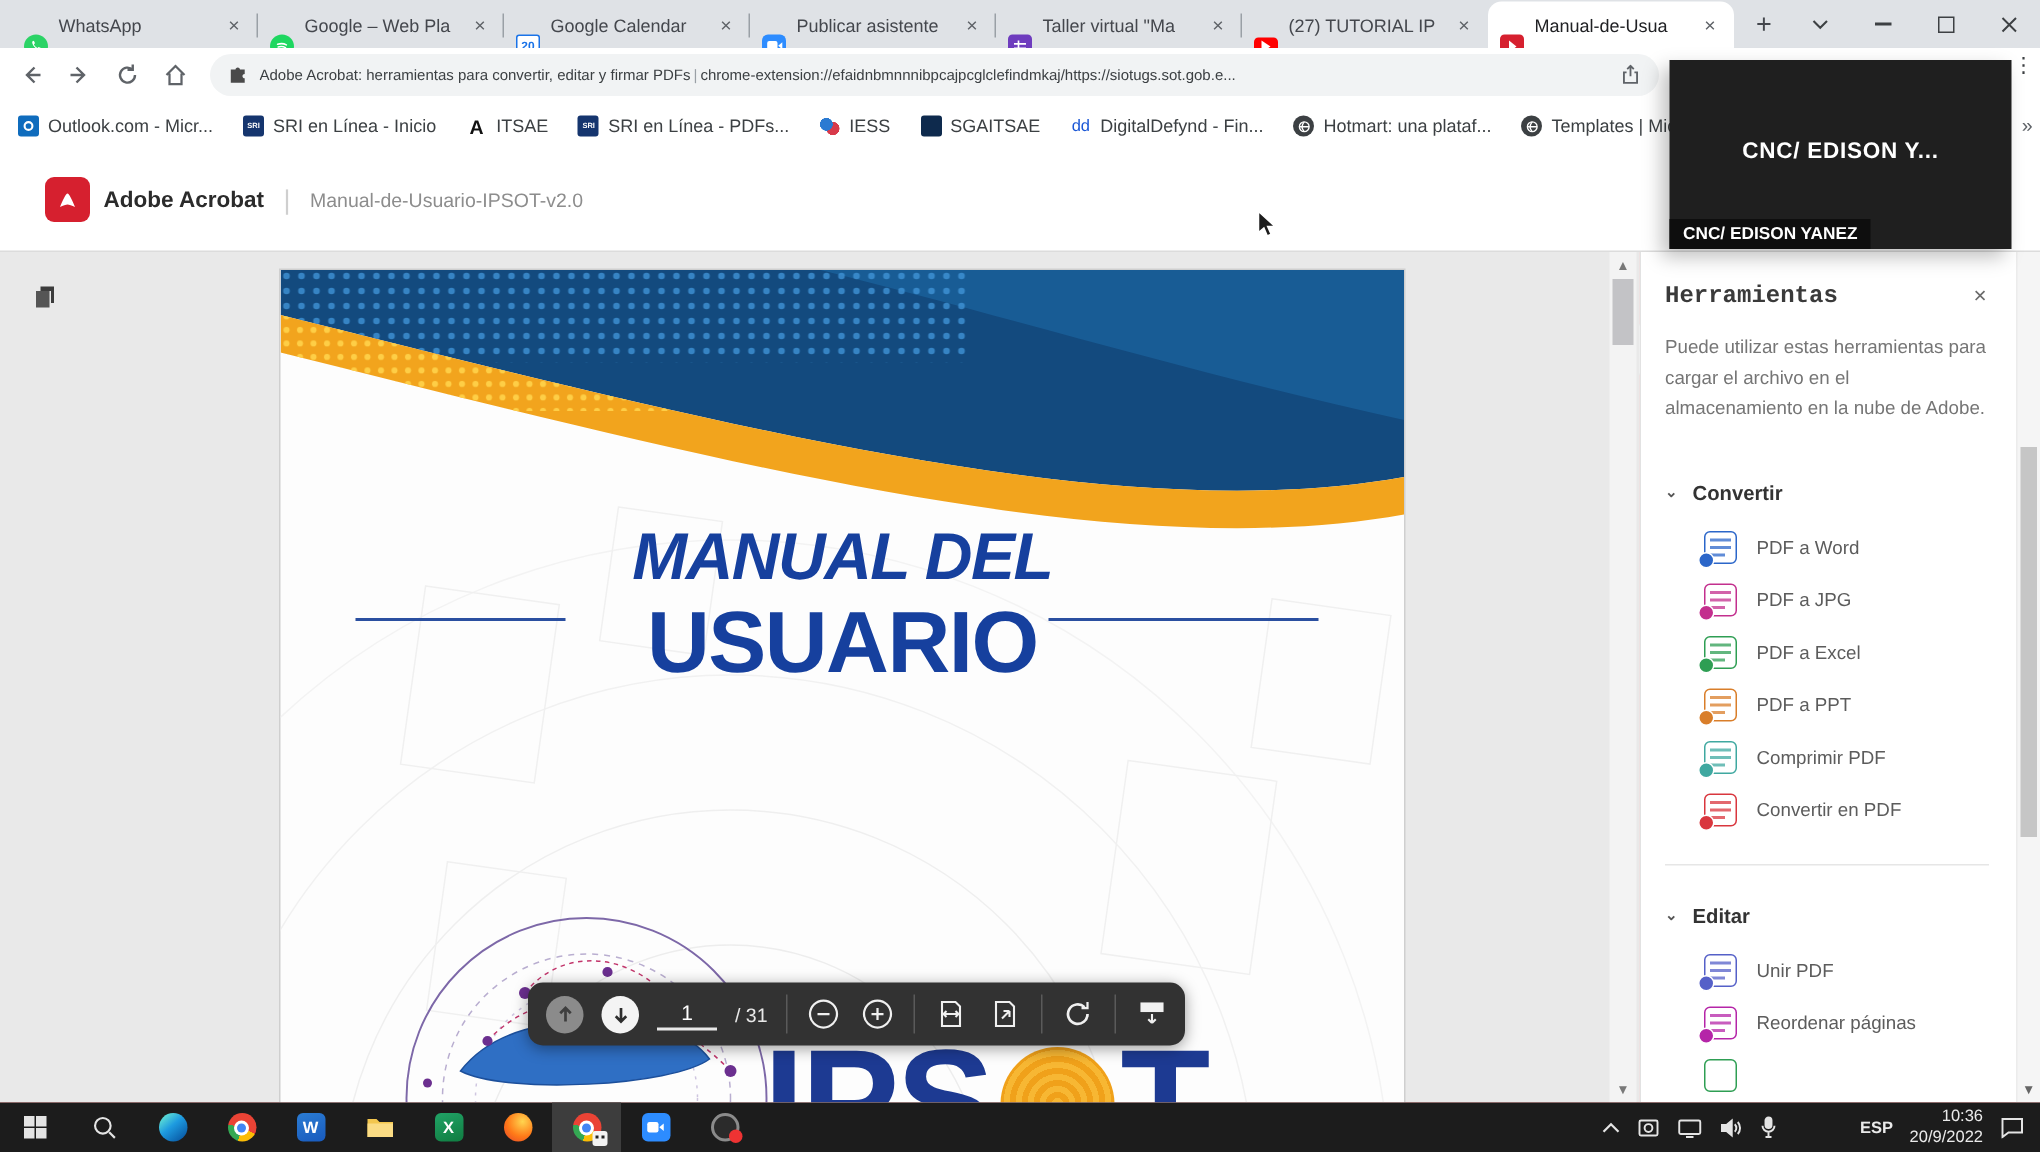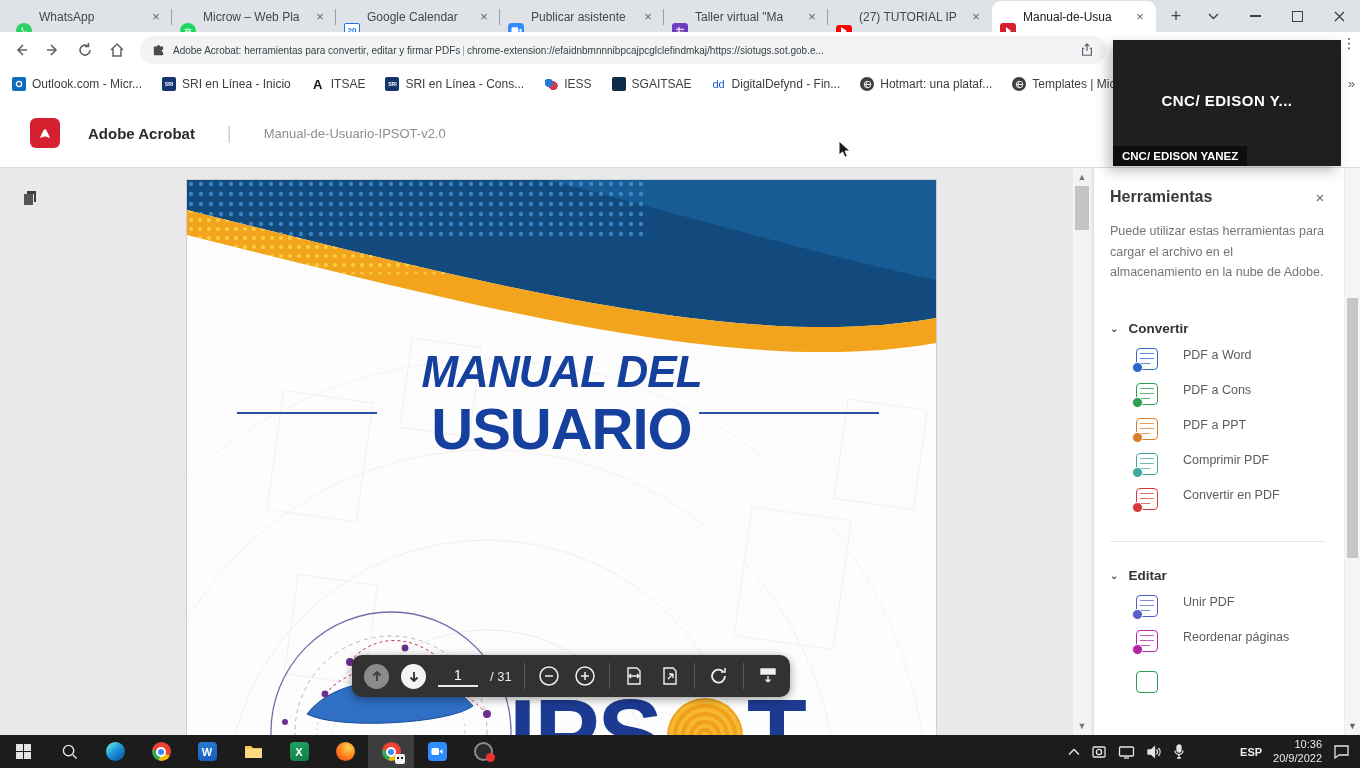--- a/index.html
+++ b/index.html
@@ -59,21 +59,21 @@
   .bfv-dd{color:#1a57d6;font-size:11px;font-weight:400;}
   .bfv-iess{background:
       radial-gradient(circle at 35% 42%, #2a7ad2 34%, transparent 36%),
       radial-gradient(circle at 66% 62%, #d83a4b 34%, transparent 36%);}
   .bfv-globe{background:#3c4043;border-radius:50%;}
   .bm-overflow{position:absolute;right:5px;top:76px;color:#5f6368;font-size:13px;}
 
   
   .acrobar{position:absolute;top:100px;left:0;right:0;height:68px;background:#fff;
     border-bottom:1px solid #dcdcdc;box-sizing:border-box;}
-  .brand{position:absolute;left:30px;top:18px;display:flex;align-items:center;gap:28px;}
+  .brand{position:absolute;left:30px;top:18px;display:flex;align-items:center;gap:9px;}
   .acro-ic{width:30px;height:30px;background:#d6202f;border-radius:6px;display:flex;align-items:center;justify-content:center;}
   .brand-name{font-size:15px;font-weight:bold;color:#2b2b2b;}
   .brand-sep{color:#cfcfcf;font-size:18px;padding:0 4px;}
   .doc-title{font-size:13px;color:#8d8d8d;}
   .annot-tools{position:absolute;left:636px;top:120px;display:flex;gap:14px;align-items:center;}
   .doc-actions{position:absolute;left:866px;top:120px;display:flex;gap:20px;align-items:center;}
   .abtn{width:26px;height:26px;display:flex;align-items:center;justify-content:center;color:#525252;}
   .open-btn{position:absolute;left:1028px;top:116px;height:34px;min-width:128px;border:1px solid #d4d4d4;
     border-radius:4px;background:#fff;display:flex;align-items:center;padding:0 12px;
     font-size:13px;color:#4b4b4b;box-sizing:border-box;}
@@ -116,28 +116,28 @@
   
   .vscroll{position:absolute;top:0;right:2px;bottom:0;width:18px;background:#f3f3f3;}
   .vs-arrow{position:absolute;left:0;width:18px;height:14px;display:flex;align-items:center;justify-content:center;color:#787878;font-size:9px;}
   .vs-up{top:2px;} .vs-down{bottom:2px;}
   .vs-thumb{position:absolute;left:2px;top:18px;width:14px;height:44px;background:#c3c3c6;}
 
   
   .sidebar{position:relative;flex:1;background:#fff;border-left:1px solid #e2e2e2;
     box-sizing:border-box;padding:20px 30px 0 16px;overflow:hidden;}
   .sb-head{display:flex;align-items:center;}
-  .sb-title{font-size:16px;font-weight:bold;color:#3a3a3a;}
+  .sb-title{font-size:16px;font-weight:bold;color:#3a3a3a;font-family:Liberation Mono, monospace;}
   .sb-close{margin-left:auto;font-size:15px;color:#6b6b6b;width:20px;text-align:center;}
   .sb-desc{margin-top:15px;width:214px;font-size:12.5px;line-height:1.65;color:#757575;}
   .sb-sec{margin-top:38px;display:flex;align-items:center;gap:10px;font-size:13.5px;font-weight:bold;color:#333;}
   .sb-sec.second{margin-top:26px;}
   .chev{color:#555;font-size:10px;}
   .sb-items{margin-top:12px;}
-  .sb-item{display:flex;gap:25px;height:35px;padding-left:26px;font-size:12.5px;color:#5c5c5c;}
+  .sb-item{display:flex;align-items:center;gap:13px;height:35px;padding-left:26px;font-size:12.5px;color:#5c5c5c;}
   .tool-ic{position:relative;width:20px;height:20px;border:1.6px solid var(--c);border-radius:4px;flex:none;}
   .tool-ic i{position:absolute;left:3px;right:3px;height:1.6px;background:var(--c);opacity:.75;}
   .tool-ic i:nth-child(1){top:4px;} .tool-ic i:nth-child(2){top:9px;} .tool-ic i:nth-child(3){top:14px;right:7px;}
   .tool-badge{position:absolute;left:-5px;bottom:-4px;width:9px;height:9px;border-radius:50%;background:var(--c);border:1.5px solid #fff;}
   .sb-divider{margin:18px 4px 0 0;height:1px;background:#e6e6e6;}
   .partial-ic{margin:6px 0 0 26px;width:20px;height:20px;border:1.6px solid #2e9e53;border-radius:4px;}
   .sb-scroll{position:absolute;top:0;right:0;bottom:0;width:15px;background:#f5f5f5;border-left:1px solid #ececec;}
   .sbs-thumb{position:absolute;left:2px;top:130px;width:11px;height:260px;background:#c6c6c6;}
   .sbs-down{position:absolute;bottom:4px;left:0;width:15px;text-align:center;color:#666;font-size:9px;}
 
@@ -188,21 +188,21 @@
         </span>
       <span class="tab-title">WhatsApp</span>
       <span class="tab-close">×</span>
     </div>
     <div class="tab">
       <span class="fv fv-sp">
           <svg width="10" height="10" viewBox="0 0 12 12" fill="none" stroke="#fff" stroke-width="1.3" stroke-linecap="round">
             <path d="M2.5 4.2c2.5-.8 5-.6 7 .5M3 6.4c2-.6 4-.4 5.8.5M3.5 8.5c1.6-.4 3.1-.3 4.5.4"></path>
           </svg>
         </span>
-      <span class="tab-title">Microw – Web Pla</span>
+      <span class="tab-title">Google – Web Pla</span>
       <span class="tab-close">×</span>
     </div>
     <div class="tab">
       <span class="fv fv-cal">20</span>
       <span class="tab-title">Google Calendar</span>
       <span class="tab-close">×</span>
     </div>
     <div class="tab">
       <span class="fv fv-zm">
           <svg width="11" height="9" viewBox="0 0 12 9">
@@ -303,21 +303,21 @@
     <div class="bm">
         <span class="bfv bfv-sri">SRI</span>
         <span>SRI en Línea - Inicio</span>
       </div>
     <div class="bm">
         <span class="bfv bfv-itsae">A</span>
         <span>ITSAE</span>
       </div>
     <div class="bm">
         <span class="bfv bfv-sri">SRI</span>
-        <span>SRI en Línea - Cons...</span>
+        <span>SRI en Línea - PDFs...</span>
       </div>
     <div class="bm">
         <span class="bfv bfv-iess"></span>
         <span>IESS</span>
       </div>
     <div class="bm">
         <span class="bfv bfv-sga"></span>
         <span>SGAITSAE</span>
       </div>
     <div class="bm">
@@ -558,27 +558,36 @@
         <div class="sb-item">
             <span class="tool-ic" style="--c: #2B66C9;">
               <i></i>
               <i></i>
               <i></i>
               <span class="tool-badge"></span>
             </span>
             <span>PDF a Word</span>
           </div>
         <div class="sb-item">
-            <span class="tool-ic" style="--c: #2E9E53;">
+            <span class="tool-ic" style="--c: #C32F8E;">
               <i></i>
               <i></i>
               <i></i>
               <span class="tool-badge"></span>
             </span>
-            <span>PDF a Cons</span>
+            <span>PDF a JPG</span>
+          </div>
+        <div class="sb-item">
+            <span class="tool-ic" style="--c: #2E9E53;">
+              <i></i>
+              <i></i>
+              <i></i>
+              <span class="tool-badge"></span>
+            </span>
+            <span>PDF a Excel</span>
           </div>
         <div class="sb-item">
             <span class="tool-ic" style="--c: #D97E2A;">
               <i></i>
               <i></i>
               <i></i>
               <span class="tool-badge"></span>
             </span>
             <span>PDF a PPT</span>
           </div>

